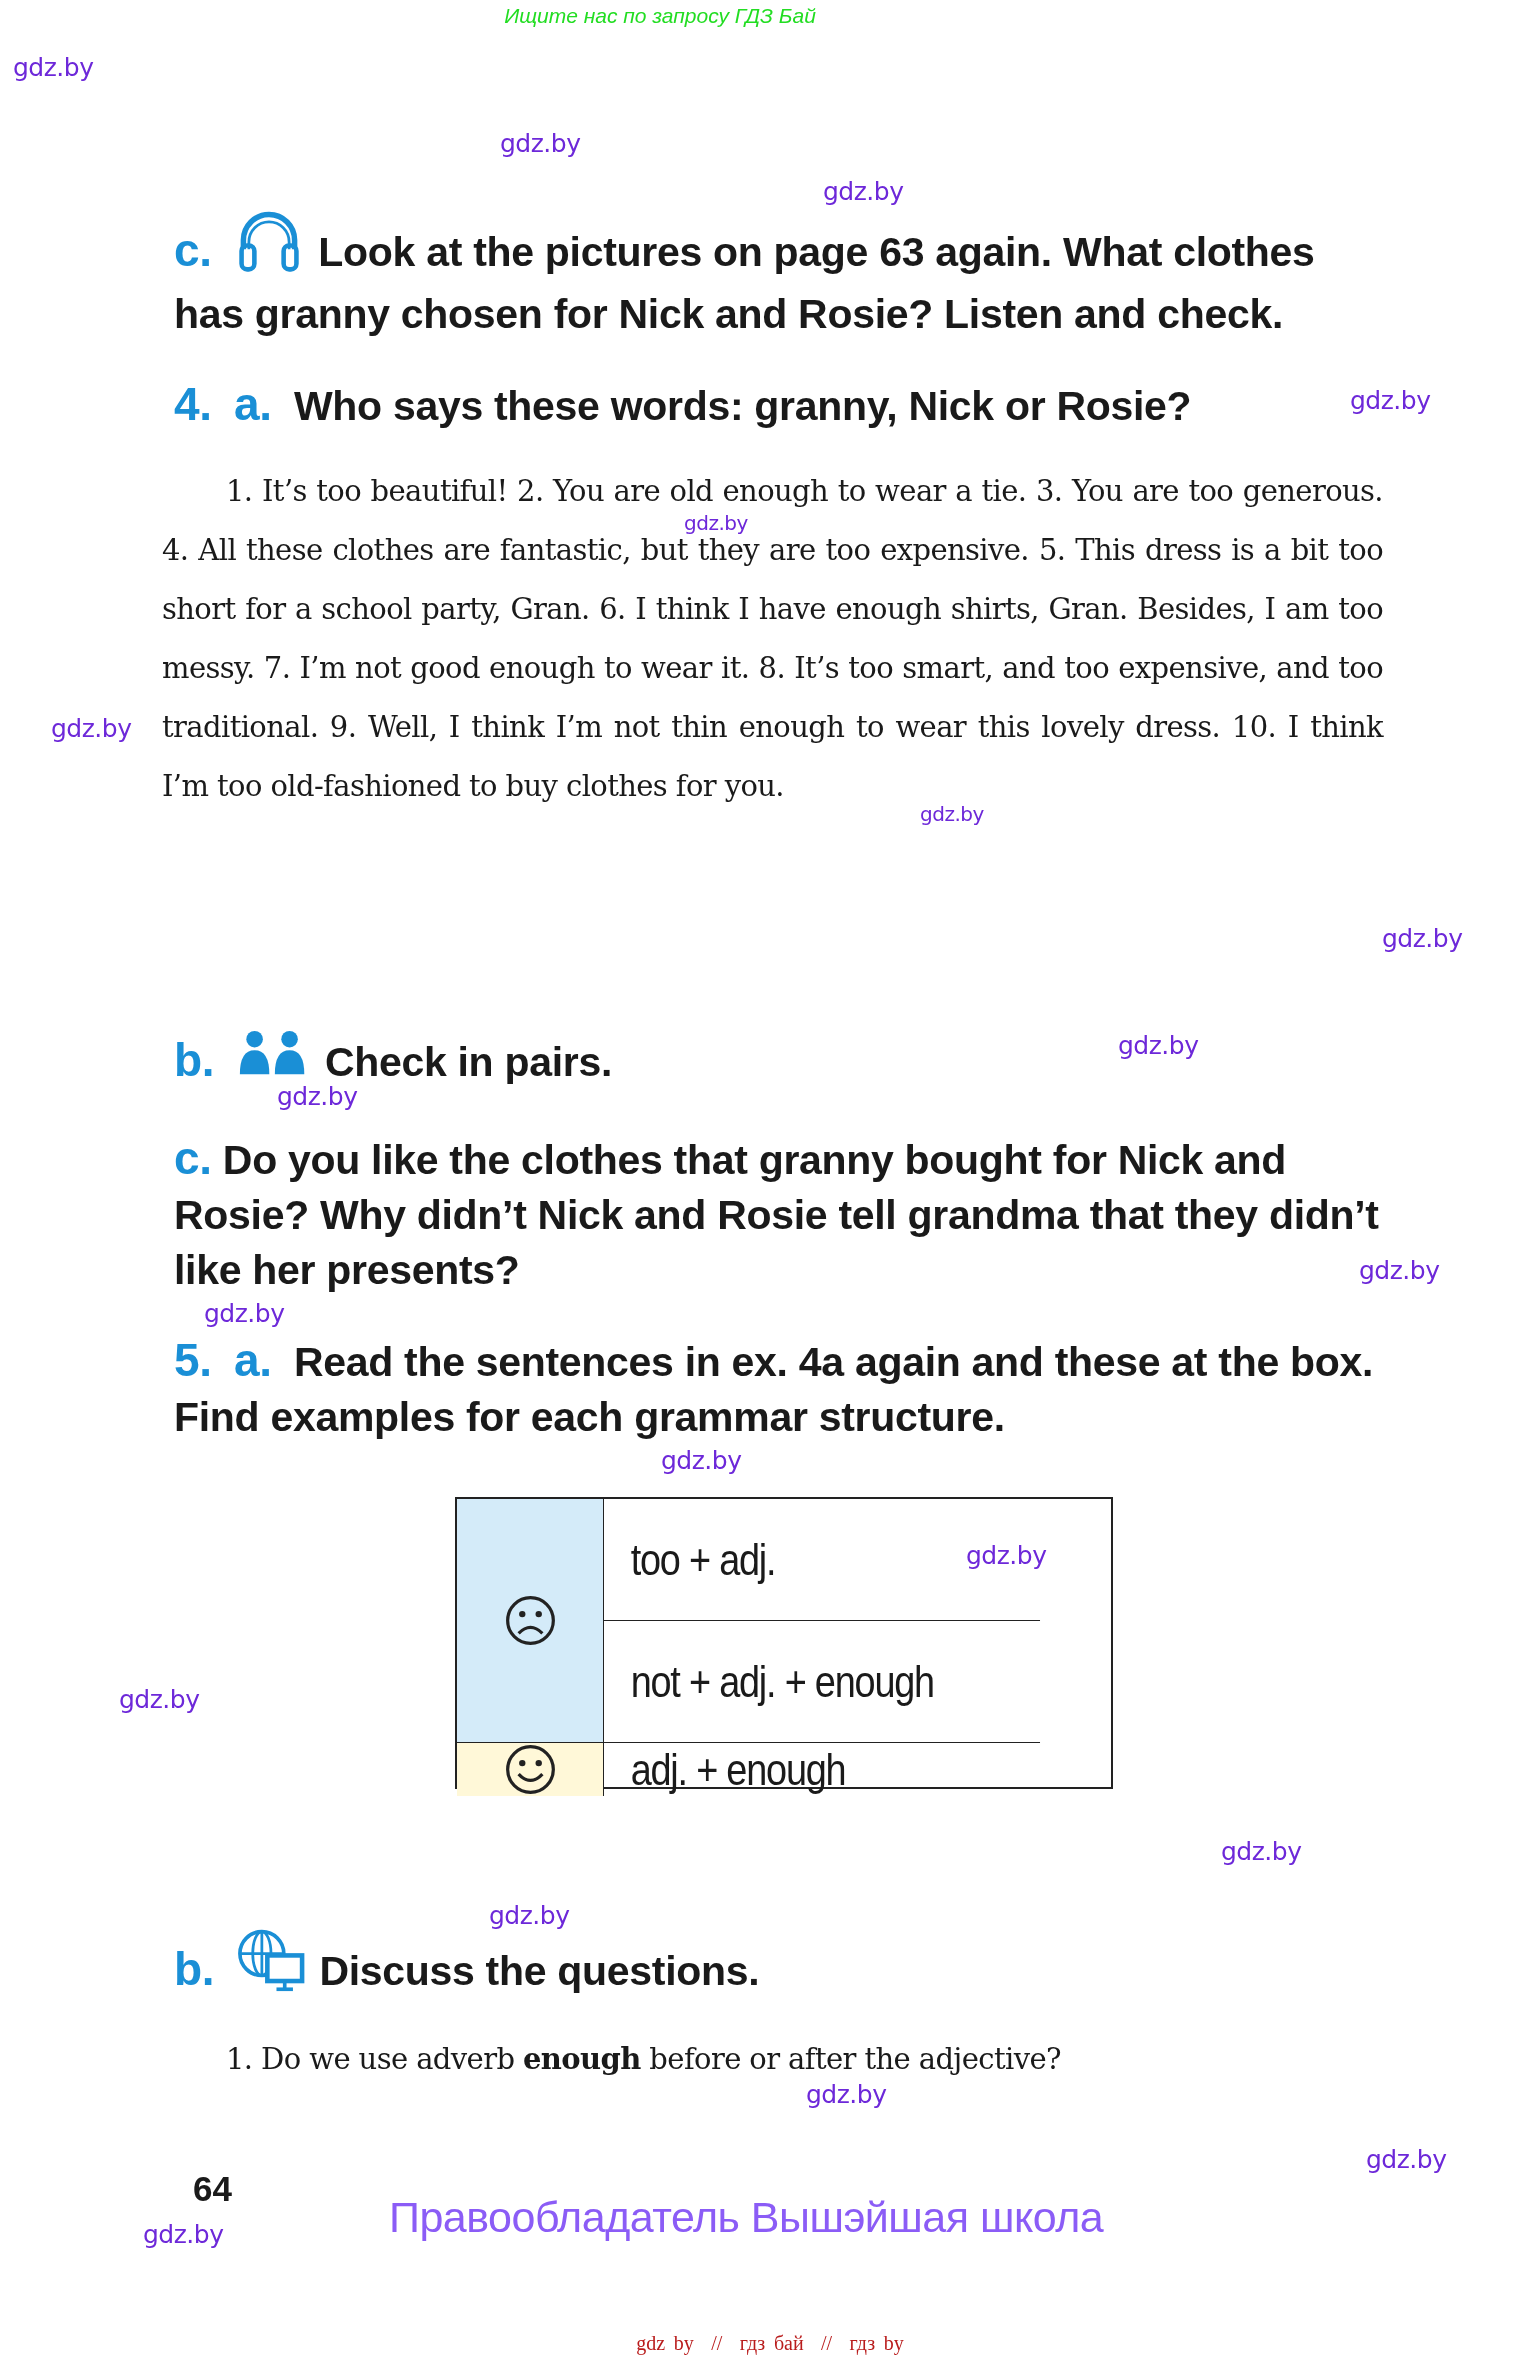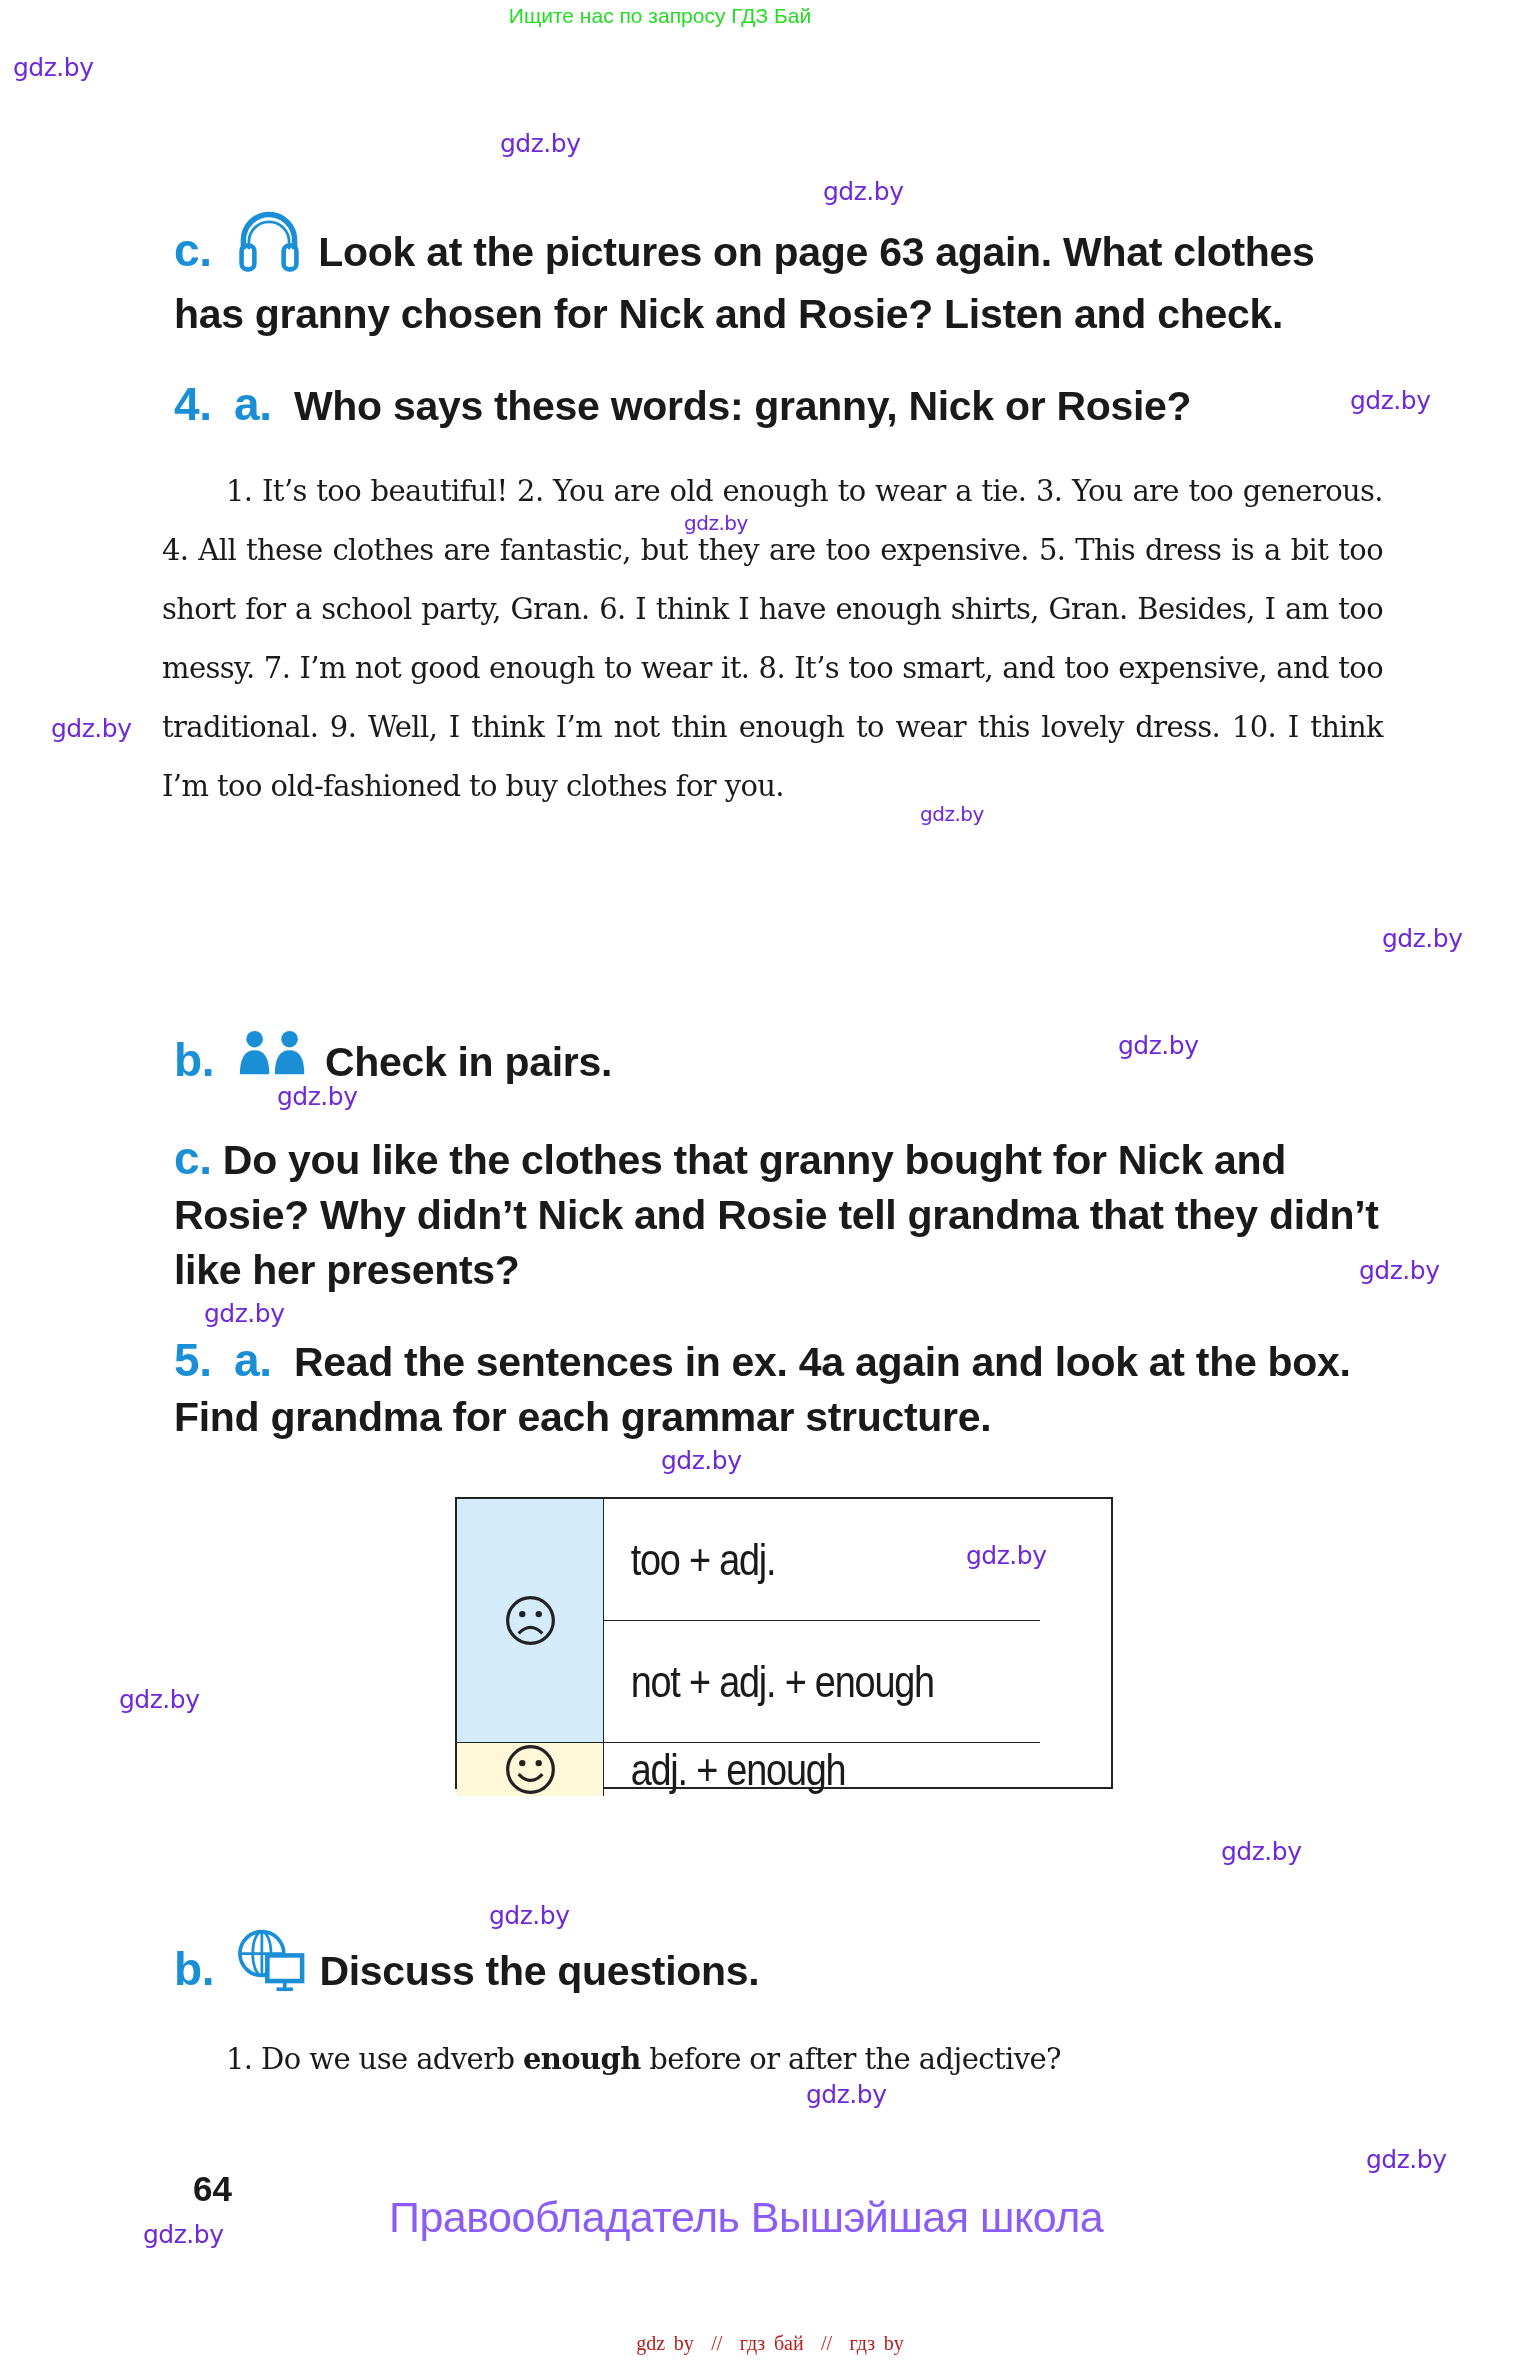--- a/index.html
+++ b/index.html
@@ -2,21 +2,21 @@
 <html style="font-size:14.7px"><head>
 <meta charset="utf-8">
 <style>
   html, body { margin: 0; padding: 0; background: #ffffff; }
   body {
     width: 1540px; height: 2377px; position: relative; overflow: hidden;
     font-family: "Liberation Sans", sans-serif; color: #1a1a1a;
   }
   .wm { position: absolute; font-family: "DejaVu Sans", sans-serif; font-size: 25px; color: #6d28d9; white-space: nowrap; letter-spacing: -0.5px; }
   .wm.small { font-size: 20px; }
-  .top-banner { position: absolute; top: 3.7px; left: 0; width: 1320px; text-align: center; font-family: "Liberation Sans", sans-serif; font-size: 21px; color: #22dd22; }
+  .top-banner { position: absolute; top: 3.7px; left: 0; width: 1320px; text-align: center; font-family: "Liberation Sans", sans-serif; font-size: 21px; color: #22dd22; font-style: italic; }
   .task { position: absolute; left: 174px; width: 1221px; font-family: Liberation Sans, sans-serif; font-weight: bold; font-size: 41px; line-height: 55px; color: #1a1a1a; letter-spacing: -0.3px; }
   .num { font-weight: bold; color: #1a8fd6; font-size: 46px; }
   .letter { font-weight: bold; color: #1a8fd6; font-size: 46px; }
   .icon { display: inline-block; vertical-align: -7.3px; }
   .serif-block {
     position: absolute; left: 162px; width: 1221px;
     font-family: "DejaVu Serif", serif; font-size: 29px; line-height: 59px;
     color: #1a1a1a; text-align: justify; letter-spacing: -0.6px;
   }
   .serif-block .indent { display: inline-block; width: 64px; }
@@ -96,21 +96,21 @@
 </div>
 
 <div class="task" style="top:1131px;">
   <span class="letter">c.</span>
   <span>Do you like the clothes that granny bought for Nick and Rosie? Why didn’t Nick and Rosie tell grandma that they didn’t like her presents?</span>
 </div>
 
 <div class="task" style="top:1333px;">
   <span class="num">5.</span>&nbsp;
   <span class="letter">a.</span>&nbsp;
-  <span>Read the sentences in ex. 4a again and look at the box. Find grandma for each grammar structure.</span>
+  <span>Read the sentences in ex. 4a again and these at the box. Find examples for each grammar structure.</span>
 </div>
 
 <div class="grammar-table">
   <div class="cell-sad">
     <svg width="53" height="53" viewBox="0 0 58 58">
         <circle cx="29" cy="29" r="25" fill="none" stroke="#222" stroke-width="3.5"></circle>
         <circle cx="20" cy="22" r="3.5" fill="#222"></circle>
         <circle cx="38" cy="22" r="3.5" fill="#222"></circle>
         <path d="M16 43 Q29 30 42 43" fill="none" stroke="#222" stroke-width="3.5"></path>
       </svg>

